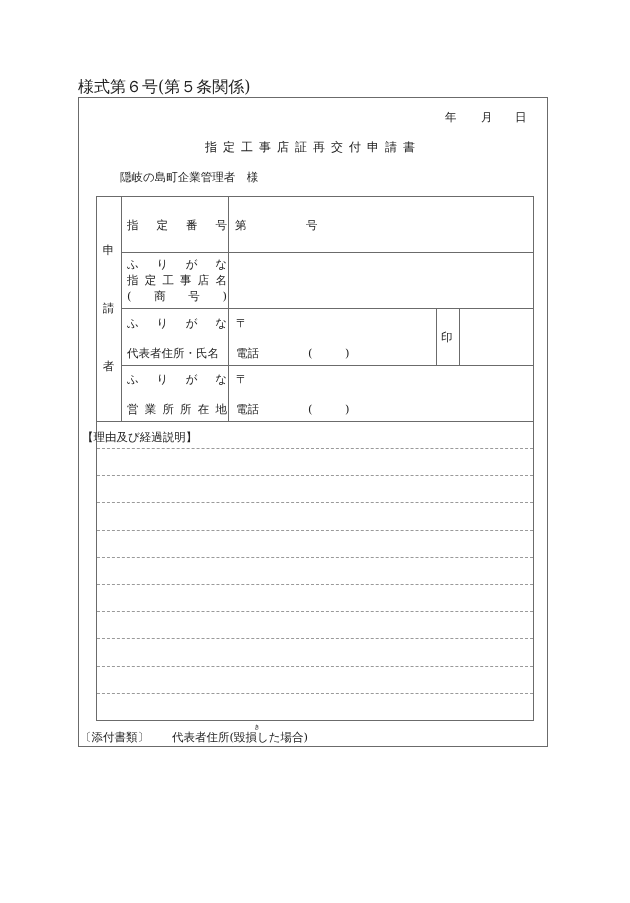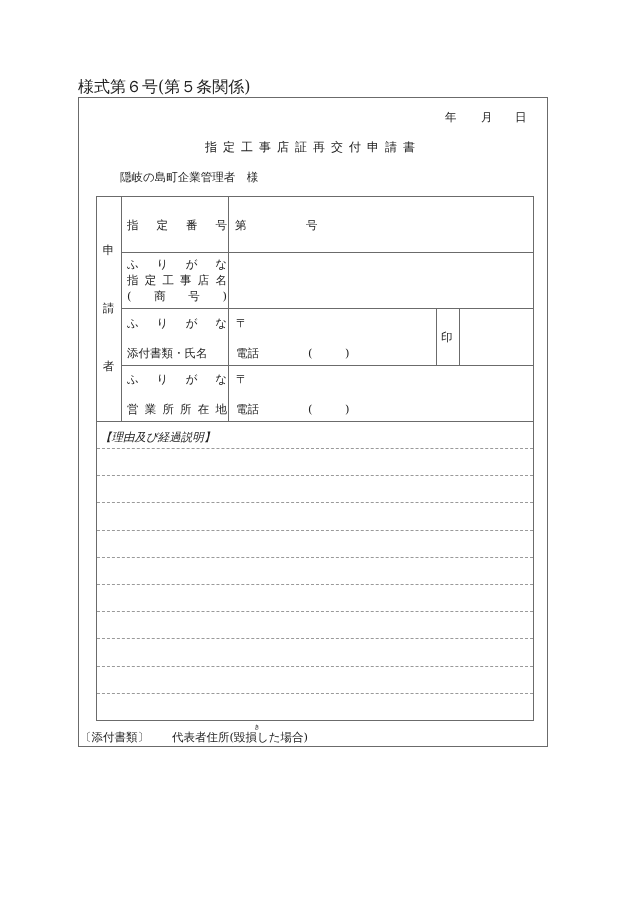--- a/index.html
+++ b/index.html
@@ -171,21 +171,21 @@
   <span>)</span>
 </div>
 <div class="abs" style="left:230px; top:254px; width:302px; height:52px;"></div>
 
 <div class="cell-text spread" style="left:127px; top:316px;">
   <span>ふ</span>
   <span>り</span>
   <span>が</span>
   <span>な</span>
 </div>
-<div class="cell-text" style="left:127px; top:346px;">添付書類・氏名</div>
+<div class="cell-text" style="left:127px; top:346px;">代表者住所・氏名</div>
 <div class="cell-text" style="left:236px; top:316px;">〒</div>
 <div class="cell-text" style="left:236px; top:346px;">電話</div>
 <div class="cell-text" style="left:308px; top:346px;">(</div>
 <div class="cell-text" style="left:345px; top:346px;">)</div>
 <div class="cell-text" style="left:441px; top:330px;">印</div>
 <div class="abs" style="left:250px; top:312px; width:180px; height:22px;"></div>
 <div class="abs" style="left:460px; top:309px; width:72px; height:55px;"></div>
 
 <div class="cell-text spread" style="left:127px; top:372px;">
   <span>ふ</span>
@@ -200,21 +200,21 @@
   <span>所</span>
   <span>在</span>
   <span>地</span>
 </div>
 <div class="cell-text" style="left:236px; top:372px;">〒</div>
 <div class="cell-text" style="left:236px; top:402px;">電話</div>
 <div class="cell-text" style="left:308px; top:402px;">(</div>
 <div class="cell-text" style="left:345px; top:402px;">)</div>
 <div class="abs" style="left:250px; top:368px; width:280px; height:22px;"></div>
 
-<div class="cell-text" style="left:100px; top:430px;font-style:italic;">【理由及び経過説明】</div>
+<div class="cell-text" style="left:82px; top:430px;">【理由及び経過説明】</div>
 <div class="dotline" style="top:448px;"></div>
 <div class="dotline" style="top:475px;"></div>
 <div class="dotline" style="top:502px;"></div>
 <div class="dotline" style="top:530px;"></div>
 <div class="dotline" style="top:557px;"></div>
 <div class="dotline" style="top:584px;"></div>
 <div class="dotline" style="top:611px;"></div>
 <div class="dotline" style="top:638px;"></div>
 <div class="dotline" style="top:666px;"></div>
 <div class="dotline" style="top:693px;"></div>

